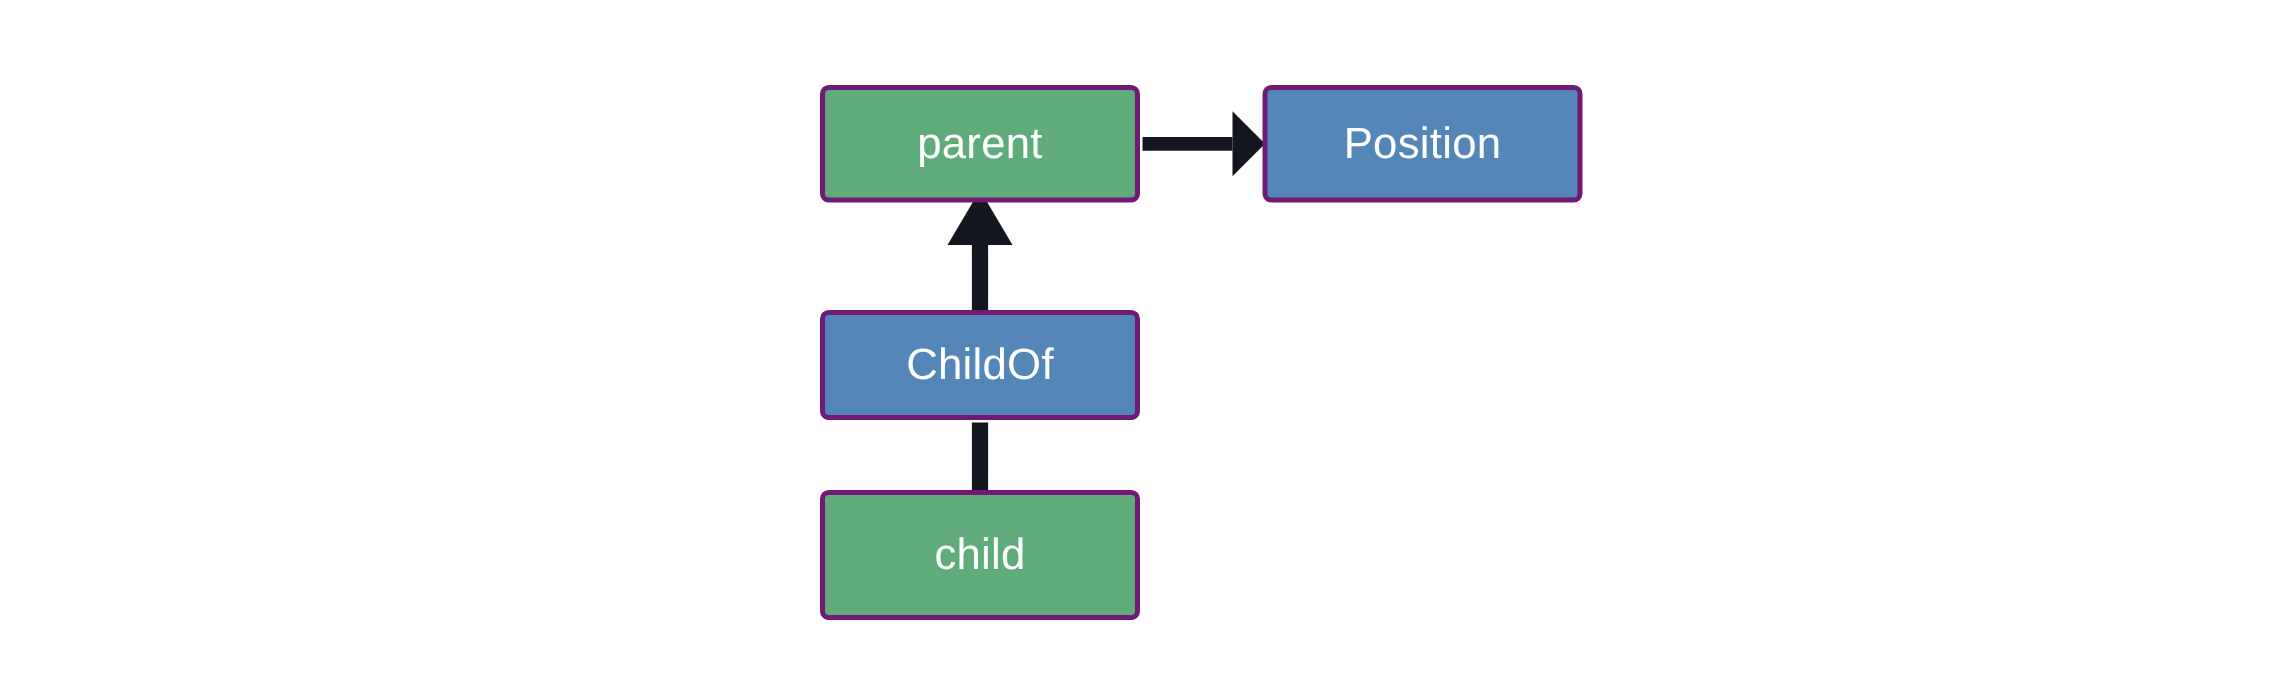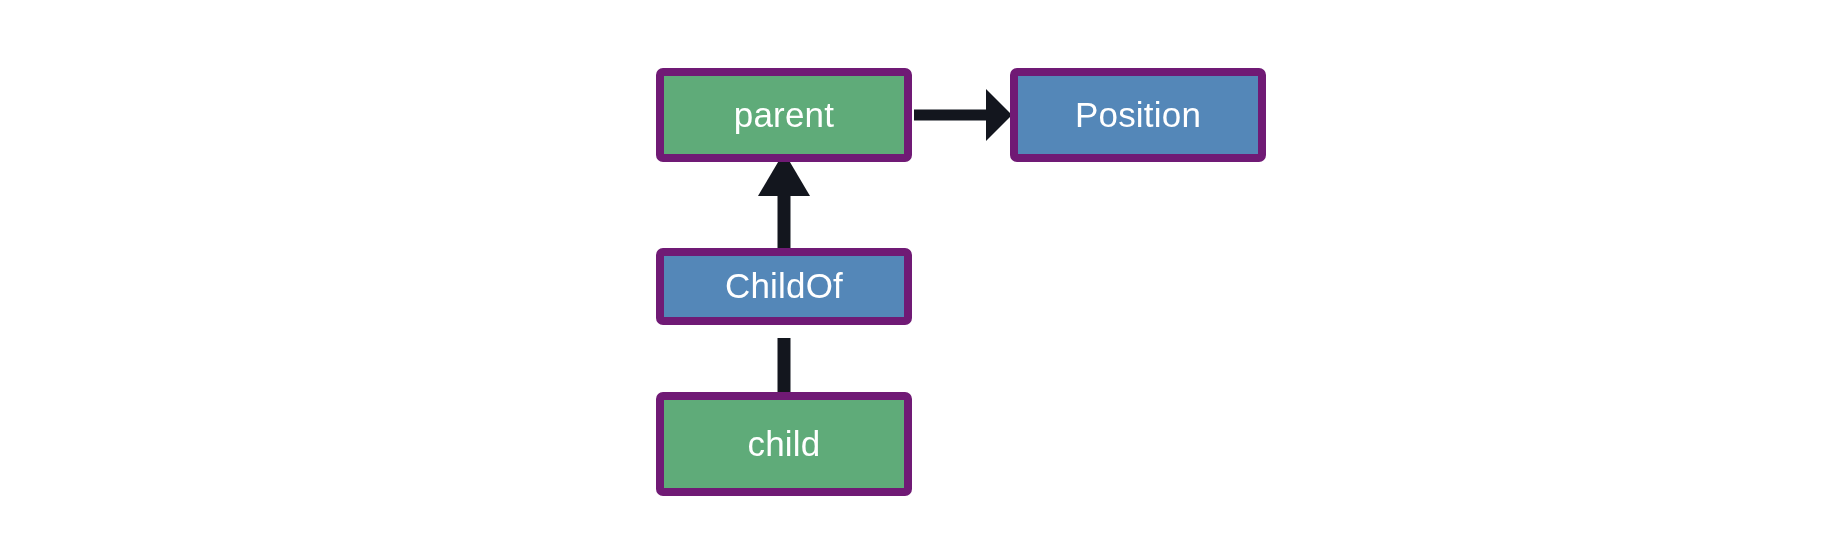--- a/index.html
+++ b/index.html
@@ -25,21 +25,21 @@
     width: 1830px;
     height: 548px;
     pointer-events: none;
   }
   .node {
     position: absolute;
     box-sizing: border-box;
     display: flex;
     align-items: center;
     justify-content: center;
-    border: 8px solid #701a75;
+    border: 4px solid #701a75;
     border-radius: 7px;
     color: #ffffff;
     font-family: "Liberation Sans", sans-serif;
     font-size: 35px;
     font-weight: 400;
     letter-spacing: 0.2px;
     line-height: 1;
     white-space: nowrap;
     user-select: none;
   }
@@ -49,21 +49,21 @@
   .node.component {
     background: #5487b8;
   }
   .node-label {
     display: block;
     transform: translateY(-1px);
   }
   
   #node-parent   { left: 656px;  top: 68px;  width: 256px; height: 94px; }
   #node-position { left: 1010px; top: 68px;  width: 256px; height: 94px; }
-  #node-childof  { left: 656px;  top: 248px; width: 256px; height: 77px; }
+  #node-childof  { left: 656px;  top: 248px; width: 256px; height: 88px; }
   #node-child    { left: 656px;  top: 392px; width: 256px; height: 104px; }
 </style>
 </head>
 <body>
 
 <div id="canvas">
 
   <svg id="edge-layer" viewBox="0 0 1830 548" width="1830" height="548" xmlns="http://www.w3.org/2000/svg">
 
     <g>

